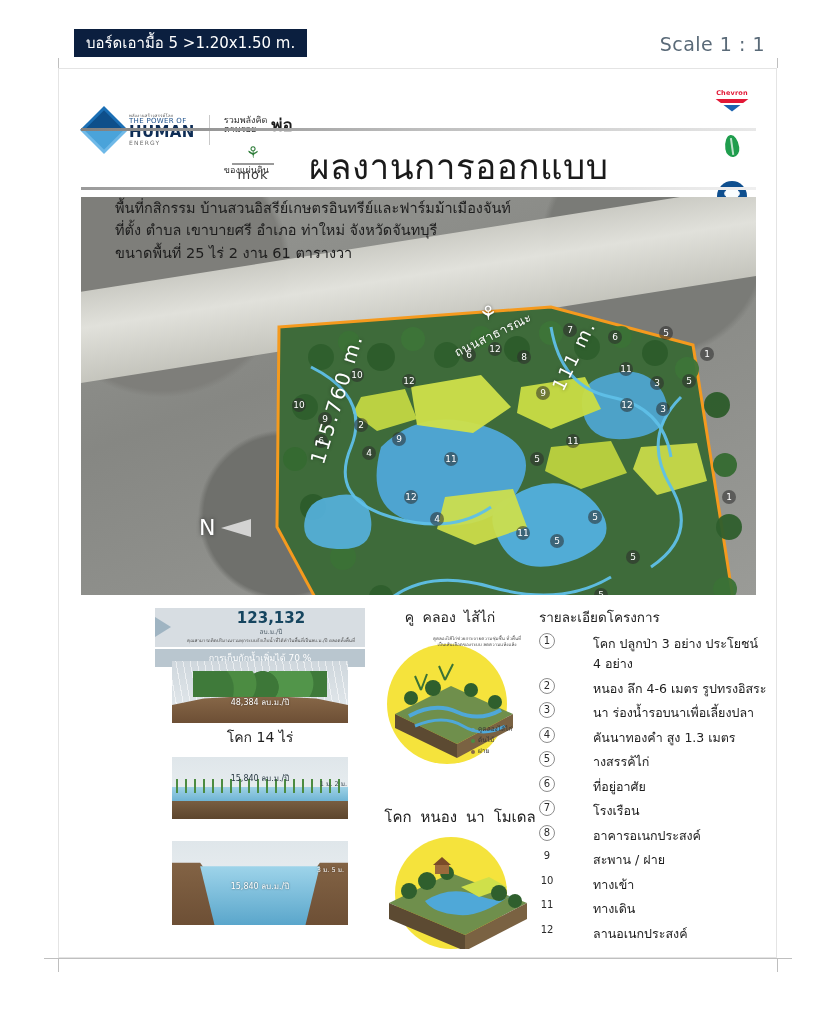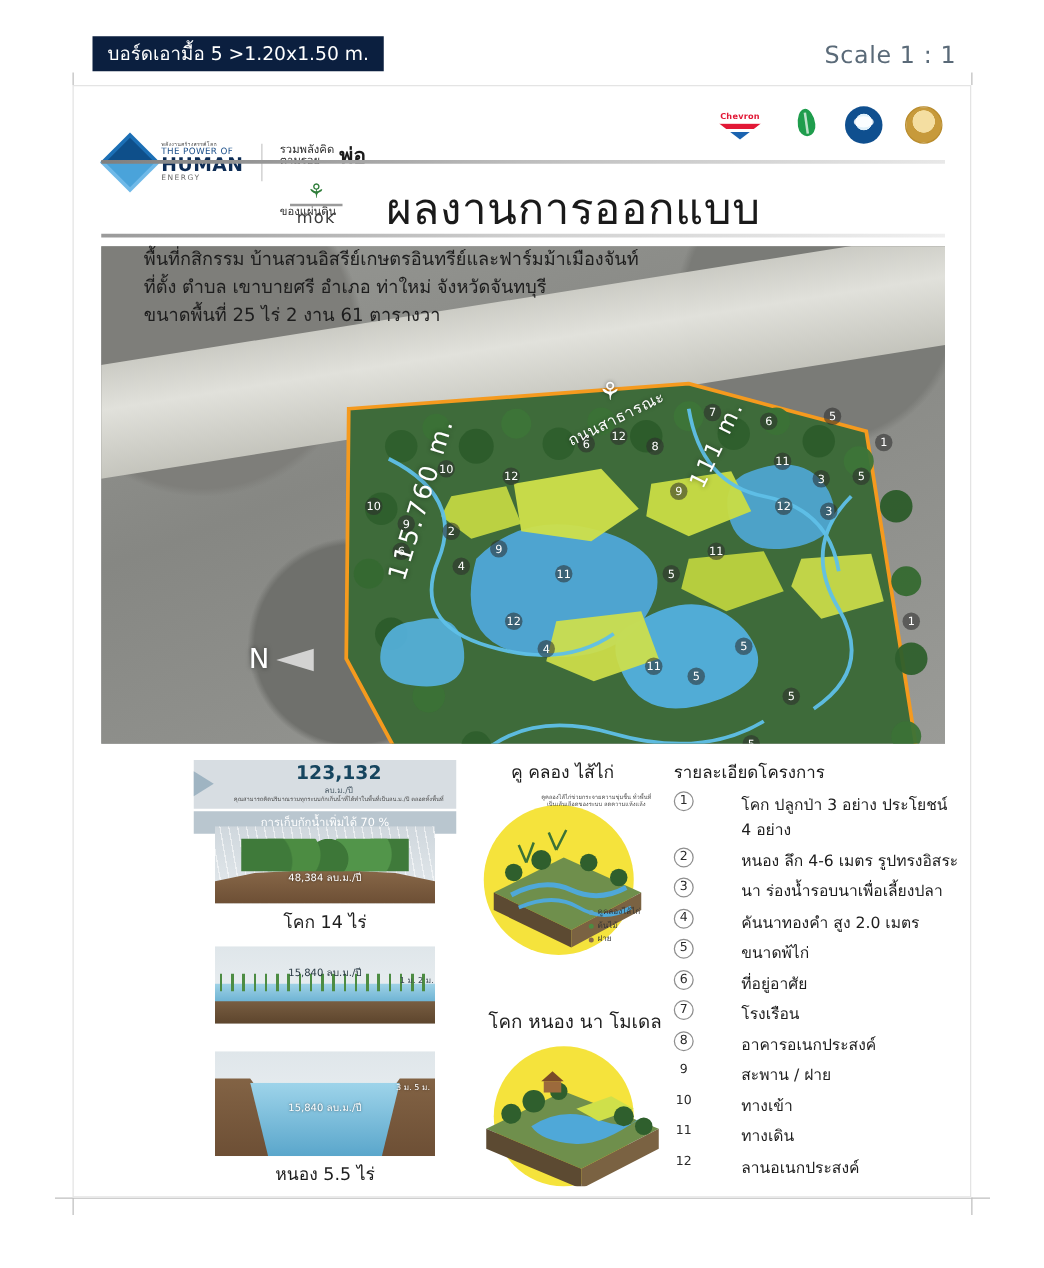--- a/index.html
+++ b/index.html
@@ -84,21 +84,21 @@
   .power-txt .l4 { font-size: 6px; color:#6b6b6b; letter-spacing:1.2px; }
   .vline { width:1px; height:30px; background:#c9c9c9; margin: 0 6px; }
   .thai-logo { line-height: 1.05; }
   .thai-logo .t1 { font-size: 9px; color:#2b2b2b;margin-top:31px; }
   .thai-logo .t2 { font-size: 17px; color:#1b1b1b; font-weight:bold; }
   .thai-logo .t3 { font-size: 9px; color:#2b2b2b; }
   .row-logo { display:flex; align-items:flex-end; gap:4px; }
 
   .partner-logos {
     position:absolute; right: 24px; top: 16px;
-    display:flex; align-items:center; gap: 18px;
+    display:flex; align-items:center; gap: 18px; flex-direction: column;
   }
   .chev {
     width: 44px; height: 30px;
     display:flex; flex-direction:column; align-items:center; justify-content:center;
     background:#ffffff;
   }
   .chev .cv-word { font-size:6.5px; color:#e21836; font-weight:bold; letter-spacing:.2px; }
   .chev .cv-mark {
     margin-top:2px; width:34px; height:13px;
     background: linear-gradient(#e21836 0 34%, #ffffff 34% 48%, #1b63b0 48% 100%);
@@ -303,21 +303,21 @@
     font-size:6.5px; color:#ffffff; line-height:1.8; text-align:right;
     text-shadow:0 0 2px rgba(0,0,0,.55);
   }
   .small-dims {
     position:absolute; right:1px; top:36%;
     font-size:6.5px; color:#3c4a55; line-height:1.6; text-align:right;
   }
 
   
   .illus { position:absolute; }
-  .illus .cap { text-align:center; font-size:14px; color:#1d1d1d; }
+  .illus .cap { text-align:center; font-size:14px; color:#1d1d1d;font-family:Liberation Mono, monospace; }
   .yellow-circle {
     position:absolute; border-radius:50%; background:#f5e33c;
   }
   .legend-mini {
     position:absolute; font-size:6.5px; color:#333; line-height:1.7;
   }
   .legend-mini .li { display:flex; align-items:center; gap:3px; }
   .legend-mini .dot { width:4px;height:4px;border-radius:50%; }
   .tiny-note {
     position:absolute; font-size:4.6px; color:#4a4a4a; line-height:1.35; text-align:center;
@@ -582,21 +582,20 @@
 
     <div class="sect" style="top:772px;">
       <div class="sect-img pond-img" style="height:84px;">
         <div class="sky"></div>
         <div class="bank"></div>
         <div class="pwater"></div>
         <div class="pnum">15,840 ลบ.ม./ปี</div>
         <div class="side-dims">3 ม.
 5 ม.</div>
       </div>
-      <div class="cap">หนอง 5.5 ไร่</div>
     </div>
 
     <div class="illus" style="left:316px; top:537px; width:150px;">
       <div class="cap">คู คลอง ไส้ไก่</div>
       <div style="position:relative; width:150px; height:135px;">
         <div class="yellow-circle" style="left:12px; top:16px; width:120px; height:120px;"></div>
         <svg width="150" height="135" style="position:absolute;left:0;top:0;">
           <polygon points="20,86 76,58 138,86 82,116" fill="#6f8f4c"></polygon>
           <polygon points="20,86 20,100 82,130 82,116" fill="#5c4a32"></polygon>
           <polygon points="82,116 82,130 138,100 138,86" fill="#7a6242"></polygon>
@@ -663,25 +662,25 @@
         <li>
             <span class="idx">2</span>
             <span class="txt">หนอง ลึก 4-6 เมตร รูปทรงอิสระ</span>
           </li>
         <li>
             <span class="idx">3</span>
             <span class="txt">นา ร่องน้ำรอบนาเพื่อเลี้ยงปลา</span>
           </li>
         <li>
             <span class="idx">4</span>
-            <span class="txt">คันนาทองคำ สูง 2.0 เมตร</span>
+            <span class="txt">คันนาทองคำ สูง 1.3 เมตร</span>
           </li>
         <li>
             <span class="idx">5</span>
-            <span class="txt">ขนาดพ้ไก่</span>
+            <span class="txt">างสรรค้ไก่</span>
           </li>
         <li>
             <span class="idx">6</span>
             <span class="txt">ที่อยู่อาศัย</span>
           </li>
         <li>
             <span class="idx">7</span>
             <span class="txt">โรงเรือน</span>
           </li>
         <li>

